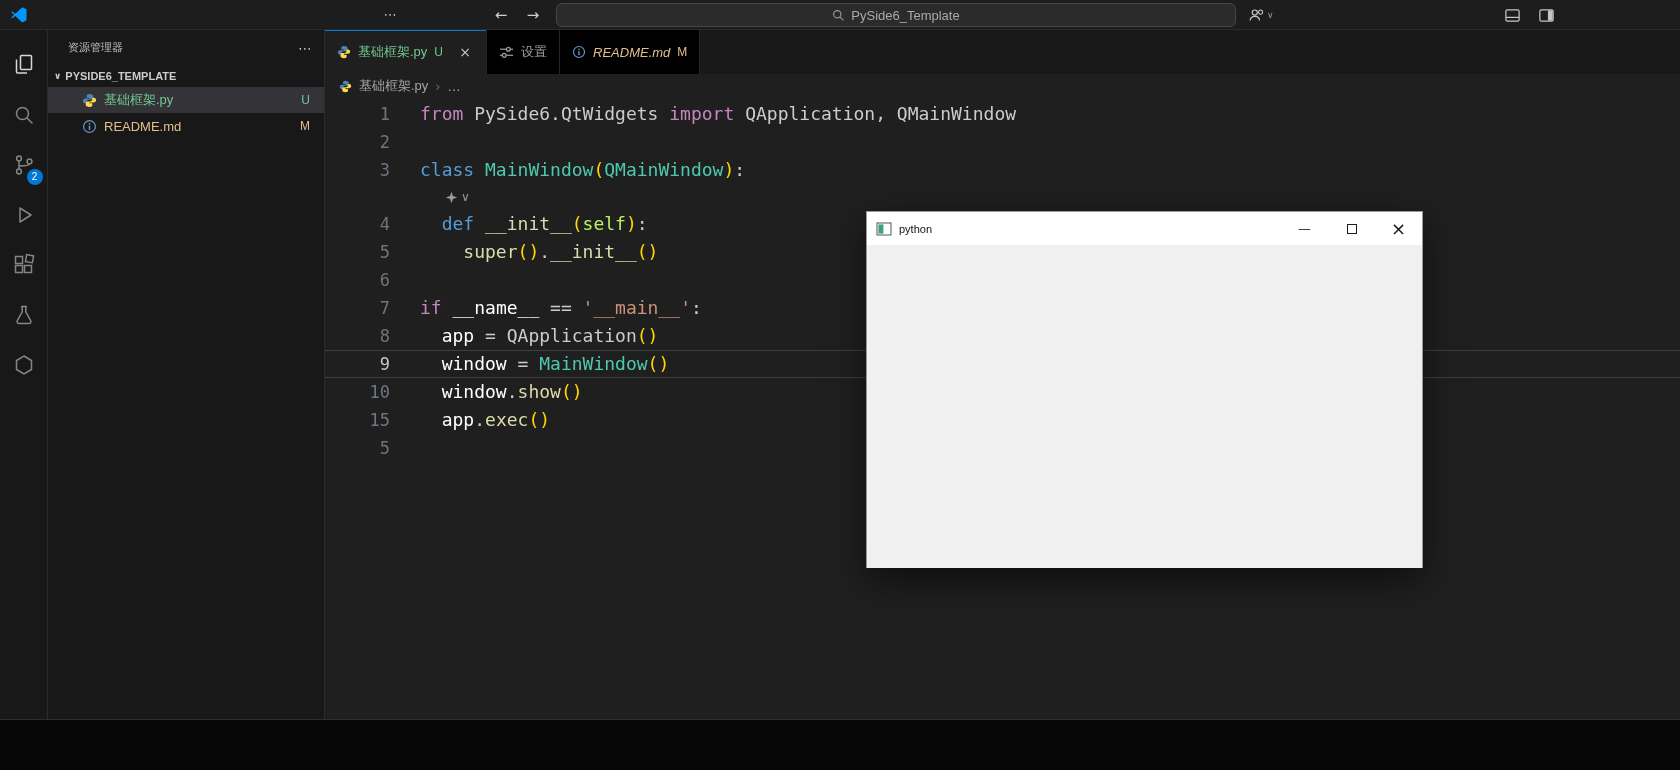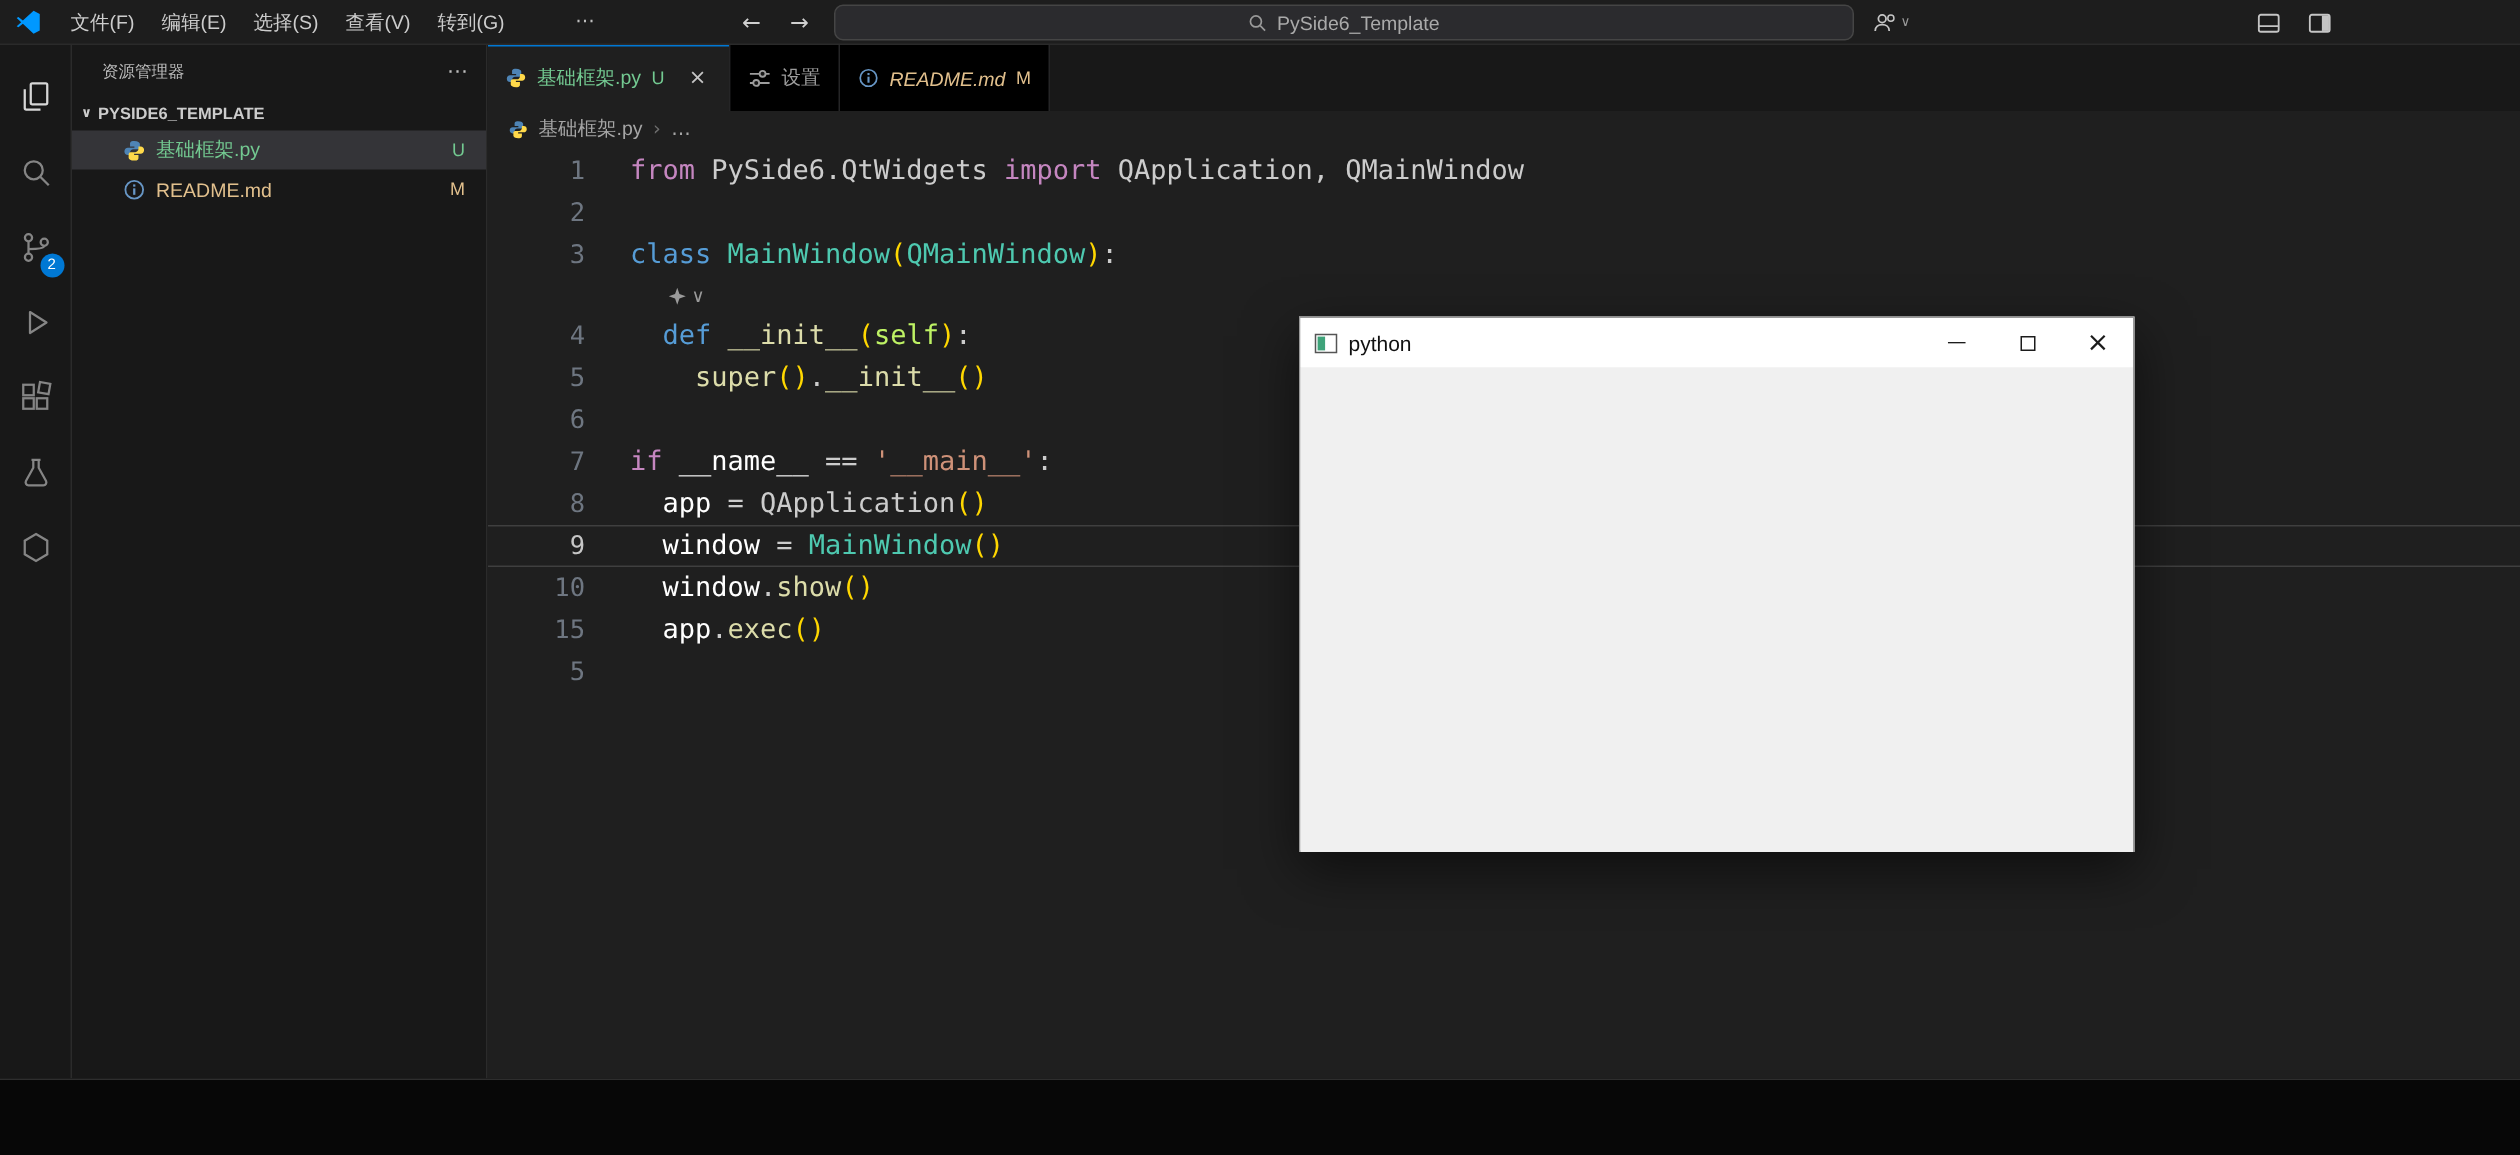--- a/index.html
+++ b/index.html
@@ -83,47 +83,40 @@
   .hint-inner { display:inline-flex; align-items:center; gap:3px; padding-left:25px; height:100%; }
   .hint-chev { color:#9a9a9a; font-size:12px; }
   .tk-k1 { color:#C586C0; } .tk-k2 { color:#569CD6;text-align:right; } .tk-cls { color:#4EC9B0; }
   .tk-fn { color:#DCDCAA; } .tk-var { color:#ffffff; } .tk-str { color:#CE9178;margin-top:45px; }
   .tk-pl { color:#cccccc; } .tk-self { color:#bef264; } .tk-par { color:#FFD700; }
 
   
   .qt-window { position:absolute; left:866px; top:211px; width:557px; height:357px;
     background:#f0f0f0; border:1px solid #999999; box-shadow:0 12px 34px rgba(0,0,0,0.55); z-index:20; }
   .qt-titlebar { height:33px; background:#ffffff; display:flex; align-items:center; padding-left:9px; }
-  .qt-title { margin-left:7px; font-size:14px; color:#111111; }
+  .qt-title { margin-left:7px; font-size:11px; color:#111111; }
   .qt-controls { margin-left:auto; display:flex; height:100%; }
   .qt-btn { width:47px; height:100%; display:flex; align-items:center; justify-content:center;
     color:#1c1c1c; font-size:13px; }
   .qt-max-box { width:10px; height:10px; border:1px solid #1c1c1c; }
   .qt-body { height:323px; background:#f0f0f0; }
 
   
   .bottom-strip { position:absolute; left:0; top:719px; width:1680px; height:51px;
     background:#070707; border-top:1px solid #2e2e2e; }
 </style>
 </head>
 <body>
 
 <div class="app">
 
   <div class="titlebar">
     <svg class="tb-logo" viewBox="0 0 24 24">
       <path d="M16.5 1.5 L7 10.2 L3 7.2 L1.5 8 L5.5 11.7 L1.5 15.4 L3 16.2 L7 13.2 L16.5 21.9 L22 19 V4.4 Z" fill="#0098ff"></path>
     </svg>
-    <div class="menus" id="menus">
-        <span class="menu-item">文件(F)</span>
-        <span class="menu-item">编辑(E)</span>
-        <span class="menu-item">选择(S)</span>
-        <span class="menu-item">查看(V)</span>
-        <span class="menu-item">转到(G)</span>
-      </div>
     <div class="tb-more glyph">⋯</div>
     <div class="nav-arrow glyph" style="left:488px;">←</div>
     <div class="nav-arrow glyph" style="left:520px;">→</div>
     <div class="cmd-center">
       <svg width="13" height="13" viewBox="0 0 16 16">
         <circle cx="6.5" cy="6.5" r="4.5" fill="none" stroke="#9a9a9a" stroke-width="1.4"></circle>
         <line x1="10" y1="10" x2="14" y2="14" stroke="#9a9a9a" stroke-width="1.4"></line>
       </svg>
       <span>PySide6_Template</span>
     </div>

